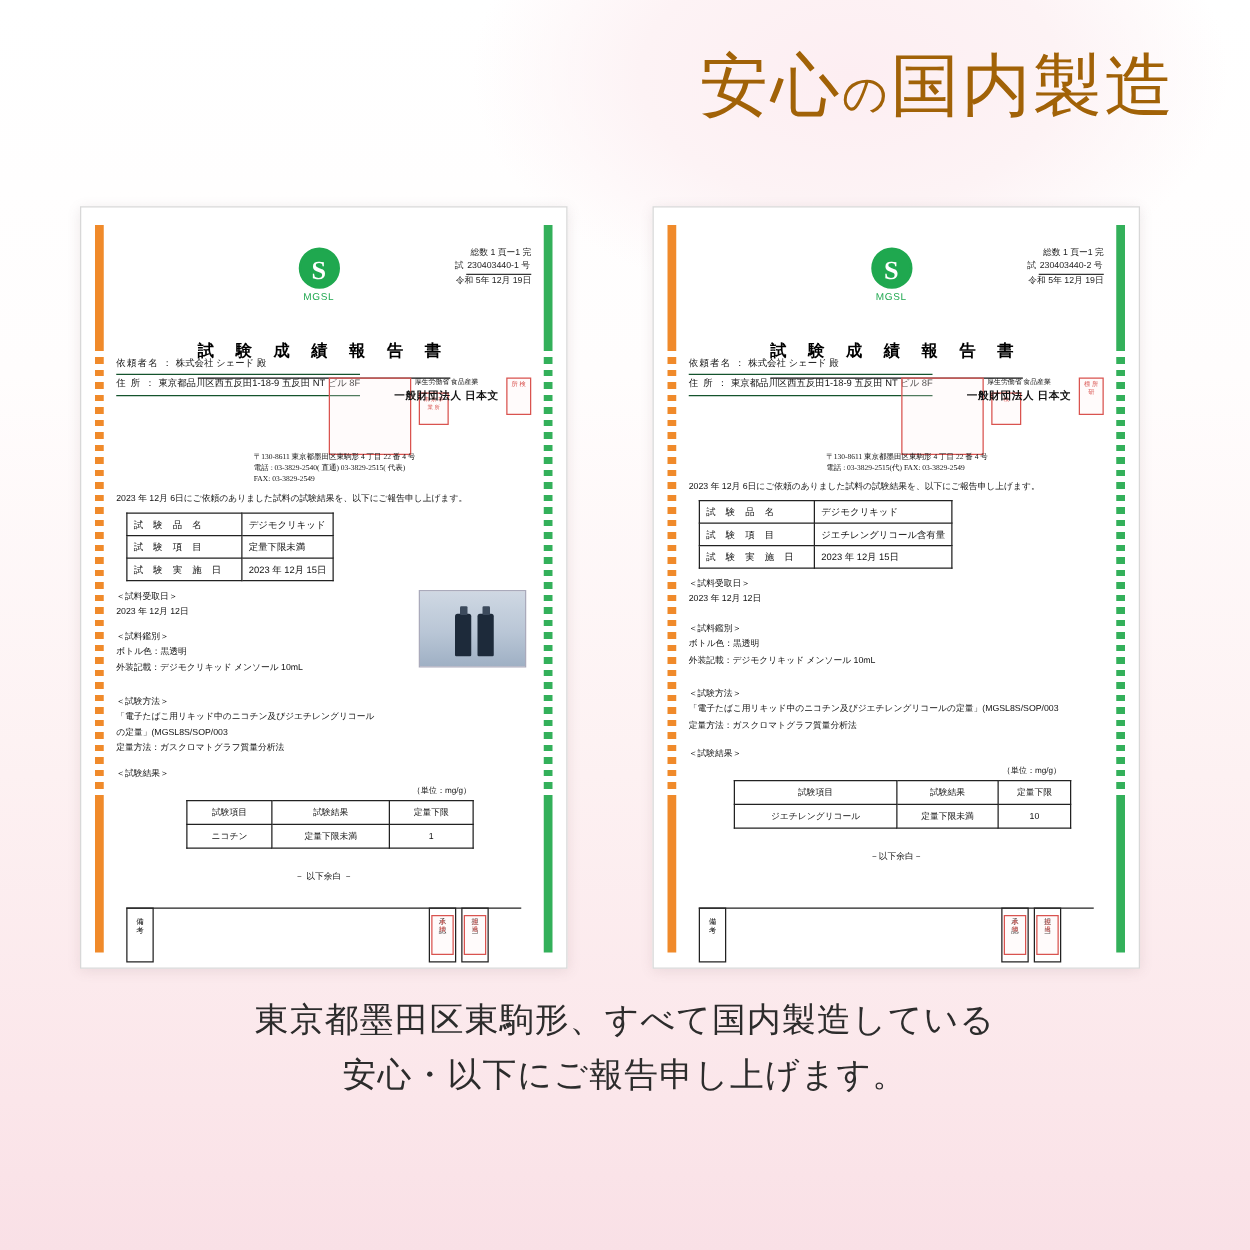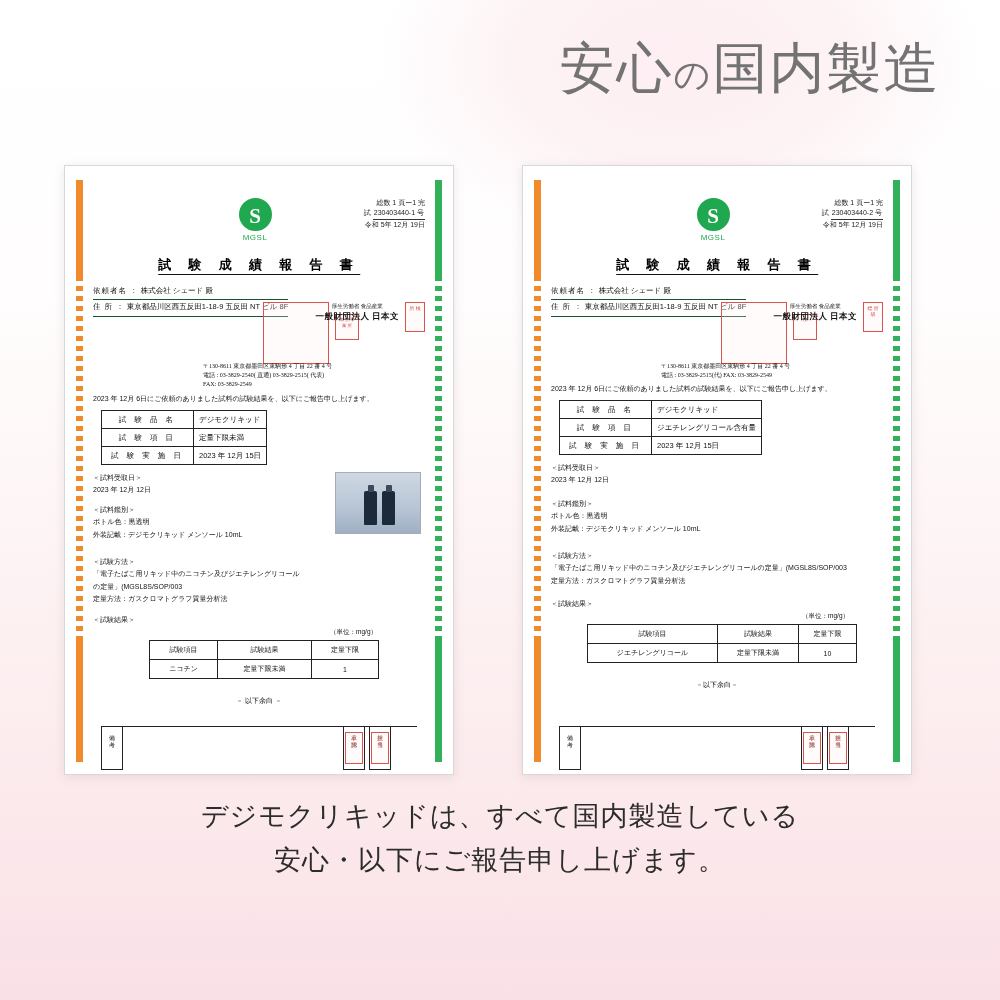--- a/index.html
+++ b/index.html
@@ -20,21 +20,21 @@
   }
   .wrap { position:absolute; inset:0; }
 
   
   .headline {
     position:absolute; left:540px; top:32px; width:420px;
     text-align:center;
     font-family:"Liberation Serif", serif;
     font-size:55px;
     letter-spacing:2px;
-    color:#737373;
+    color:#a16207;
     white-space:nowrap;
   }
   .headline .sm { font-size:36px; }
 
   
   .sheet {
     position:absolute;
     width:390px; height:610px;
     background:#ffffff;
     border:1px solid #d8d8d8;
@@ -69,23 +69,23 @@
   }
   .logo .txt { font-size:8px; font-weight:normal; color:#1fa84f; letter-spacing:.5px; margin-top:2px; }
 
   .hdr-right {
     position:absolute; right:0; top:14px; text-align:right;
     font-size:7px; color:#222; line-height:1.45;
   }
   .hdr-right .u { border-bottom:1px solid #333; display:inline-block; padding:0 1px 1px 1px;}
 
   .title {
-    position:absolute; left:50%; transform:translateX(-50%); top:72px;
+    position:absolute; left:50%; transform:translateX(-50%); top:88px;
     font-size:13px; letter-spacing:7px; font-weight:bold;
-    border-bottom:1.3px solid #111; padding-bottom:0; white-space:nowrap;
+    border-bottom:1.3px solid #111; padding-bottom:12px; white-space:nowrap;
     font-family:"Liberation Serif", serif;
   }
 
   .req { position:absolute; left:0; top:100px; font-size:7.5px; line-height:1.9; color:#111; }
   .req .lbl { letter-spacing:1px; }
   .req .line { border-bottom:1px solid #14532d; display:block; padding-bottom:1px; }
 
   
   .issuer { position:absolute; right:0; top:118px; text-align:center; font-size:6px; color:#111; line-height:1.5;font-family:Liberation Serif, serif;}
   .issuer .mini { font-size:5.5px; }
@@ -97,21 +97,21 @@
   }
   .redstamp-big { left:170px; top:118px; width:66px; height:62px; overflow:hidden; }
   .redstamp-sq  { right:66px; top:130px; width:24px; height:26px; text-align:center;}
   .redstamp-sq2 { right:0px; top:118px; width:20px; height:30px; text-align:center; font-size:5px; }
 
   .intro { position:absolute; left:0; top:190px; font-size:7px; color:#111; }
 
   
   .itbl { position:absolute; left:8px; right:8px; top:205px; border-collapse:collapse; }
   .itbl td { border:1px solid #222; font-size:7.5px; padding:3.5px 5px; color:#111;}
-  .itbl td.k { width:92px; letter-spacing:3px; text-align:center; }
+  .itbl td.k { width:92px; letter-spacing:3px; }
 
   .sect { position:absolute; left:0; font-size:7px; color:#111; line-height:1.75; }
 
   
   .rtbl { position:absolute; border-collapse:collapse; }
   .rtbl td, .rtbl th { border:1px solid #222; font-size:7px; padding:4px 3px; text-align:center; color:#111; font-weight:normal;}
   .unit { position:absolute; font-size:6.5px; color:#111; }
   .endmark { position:absolute; font-size:7px; color:#111; width:100%; text-align:center; }
 
   
@@ -383,17 +383,17 @@
 当</div>
       <div class="redstamp" style="right:62px; top:548px; width:18px; height:32px; white-space:pre-line; text-align:center; font-size:5px;">本
 橋</div>
       <div class="redstamp" style="right:36px; top:548px; width:18px; height:32px; white-space:pre-line; text-align:center; font-size:5px;">渡
 邊</div>
 
     </div>
   </div>
 
   <div class="caption">
-    <div>デジモクリキッドは、すべて国内製造している</div>
+    <div>東京都墨田区東駒形、すべて国内製造している</div>
     <div>安心・以下にご報告申し上げます。</div>
   </div>
 
 </div>
 
 </body></html>

